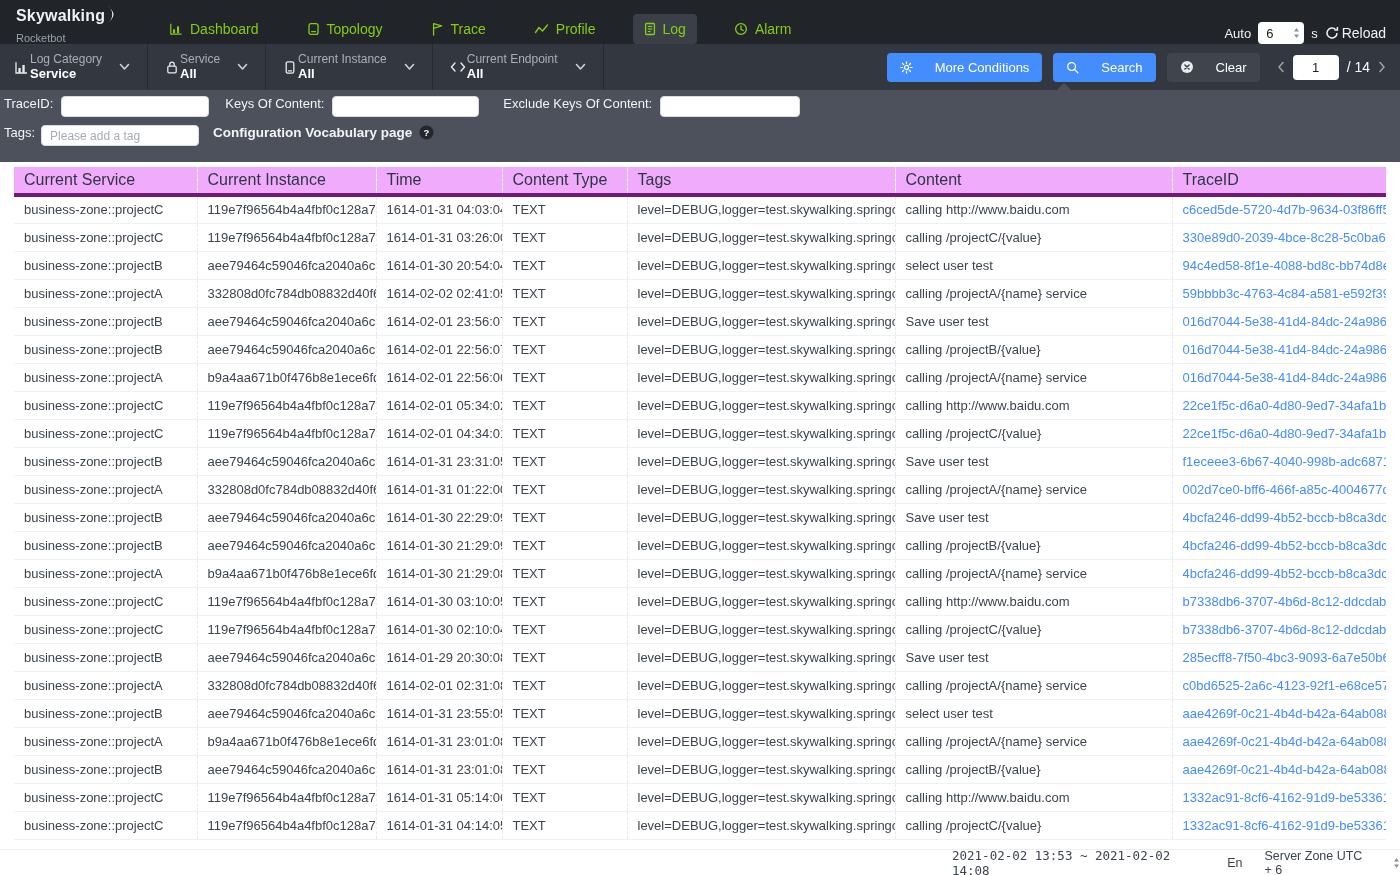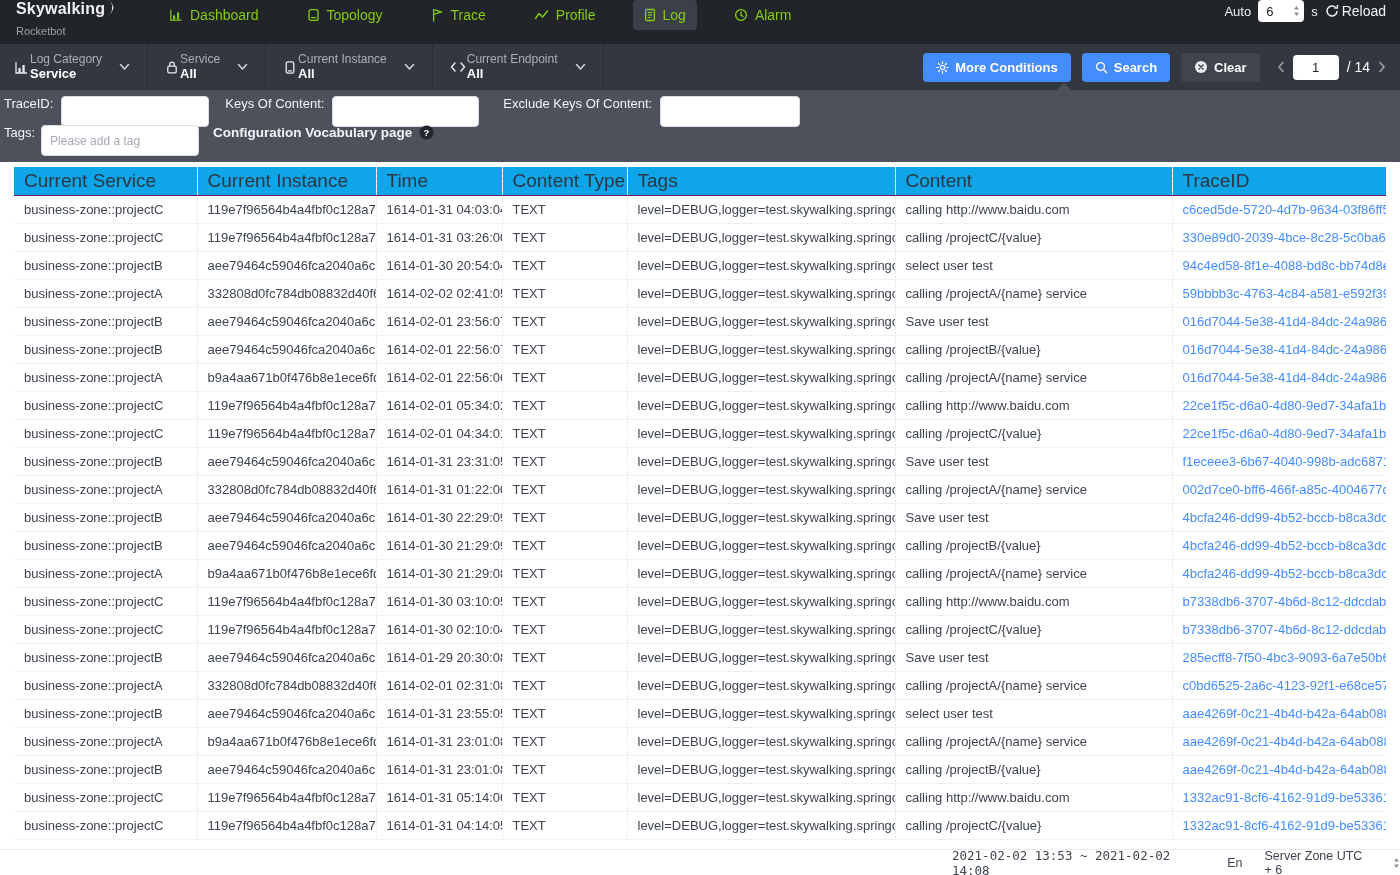--- a/index.html
+++ b/index.html
@@ -1,21 +1,21 @@
 <!DOCTYPE html>
 <html><head>
 <meta charset="utf-8">
 <style>
   * { box-sizing: border-box; }
   html,body { margin:0; padding:0; width:1400px; height:875px; overflow:hidden;
     font-family:"Liberation Sans","DejaVu Sans",sans-serif; background:#fff; }
   .app { width:1400px; height:875px; display:flex; flex-direction:column; }
 
   
-  .topnav { height:44px; background:#212429; display:flex; align-items:flex-start; color:#f0f1f3; flex:0 0 auto; }
+  .topnav { height:44px; background:#212429; display:flex; align-items:flex-end; color:#f0f1f3; flex:0 0 auto; }
   .logo { margin-left:16px; width:118px; cursor:pointer; }
   .logo-line1 { display:flex; align-items:center; font-size:16px; font-weight:bold; letter-spacing:.2px; }
   .logo-line1 svg { margin-left:1px; margin-top:-4px; }
   .logo-sub { font-size:11px; color:#9aa0a8; margin-top:7px; }
   .nav-items { display:flex; align-items:center; gap:26px; margin-left:24px; }
   .nav-item { display:flex; align-items:center; gap:7px; font-size:14px; padding:7px 11px; border-radius:4px; cursor:pointer; color:#84cc16; }
   .nav-item.active { background:#3b4048; }
   .icn { display:inline-flex; align-items:center; }
   .nav-right { margin-left:auto; margin-right:14px; display:flex; align-items:center; gap:7px; font-size:13px; }
   .auto-input { width:46px; height:22px; background:#fff; border-radius:4px; display:flex; align-items:center;
@@ -25,48 +25,48 @@
   
   .toolbar { height:46px; background:#333840; display:flex; align-items:stretch; color:#fff; flex:0 0 auto; }
   .selector { display:flex; align-items:center; gap:1px; padding:0 17px; border-right:1px solid #272b31; cursor:pointer; }
   .selector:first-child { padding-left:14px; }
   .sel-text { display:flex; flex-direction:column; line-height:1.2; }
   .sel-label { font-size:12px; color:#a9afb9; }
   .sel-value { font-size:13px; font-weight:bold; color:#fff; }
   .sel-chevron { margin-left:16px; color:#ccd1d8; }
   .sel-icon { color:#e8eaed; }
   .toolbar-right { margin-left:auto; display:flex; align-items:center; gap:11px; padding-right:14px; }
-  .btn { display:inline-flex; align-items:center; gap:6px; height:29px; padding:0 13px; border:none; border-radius:4px;
-    font-size:13px; color:#fff; cursor:pointer; font-family:inherit;font-weight:bold; }
+  .btn { display:inline-flex; align-items:center; gap:22px; height:29px; padding:0 13px; border:none; border-radius:4px;
+    font-size:13px; color:#fff; cursor:pointer; font-family:inherit; }
   .btn.blue { background:#448dfe; }
   .btn.dark { background:#3f444d; }
   .pagination { display:flex; align-items:center; gap:8px; margin-left:6px; }
   .pg-chevron { color:#9aa0a8; cursor:pointer; display:inline-flex; }
   .pg-input { width:46px; height:25px; background:#fff; border-radius:4px; color:#222; font-size:13px;
     display:flex; align-items:center; justify-content:center; cursor:text; }
   .pg-total { font-size:14px; color:#fff; }
 
   
   .filter-panel { position:relative; background:#4c515b; padding:6px 0 8px; flex:0 0 auto; }
   .panel-arrow { position:absolute; top:-7px; left:1056px; width:0; height:0;
     border-left:8px solid transparent; border-right:8px solid transparent; border-bottom:8px solid #4c515b; }
   .filter-row { display:flex; align-items:flex-start; height:29px; padding-left:4px; font-size:13px; color:#f2f3f6; }
-  .f-input { height:31px; background:#fff; border:1px solid #d9dde3; border-radius:4px; margin:0 8px;
+  .f-input { height:21px; background:#fff; border:1px solid #d9dde3; border-radius:4px; margin:0 8px;
     padding:0 8px; font-size:12px; font-family:inherit; color:#333; outline:none; }
   .f-input::placeholder { color:#a6abb3; }
   .w1 { width:148px; } .w2 { width:147px; } .w3 { width:140px; } .w4 { width:158px; margin-left:6px; }
   .lbl2 { margin-left:8px; } .lbl3 { margin-left:16px; }
   .vocab { font-weight:bold; font-size:13.5px; margin-left:6px; cursor:pointer; }
   .q-wrap { margin-left:7px; display:inline-flex; cursor:pointer; }
 
   
   .table-area { flex:1 1 auto; padding:5px 14px 0; overflow:hidden; }
   table { width:1372px; border-collapse:collapse; table-layout:fixed; }
-  thead th { background:#0ea5e9; height:28px; padding:0 10px; text-align:left; font-weight:normal;
-    font-size:19px; color:#2e3642; border-bottom:1px solid #701a75; border-right:1px dashed #e4e7ec;
+  thead th { background:#f0abfc; height:28px; padding:0 10px; text-align:left; font-weight:normal;
+    font-size:16px; color:#2e3642; border-bottom:4px solid #701a75; border-right:1px dashed #e4e7ec;
     white-space:nowrap; overflow:hidden; }
   thead th:last-child { border-right:none; }
   tbody td { height:28px; padding:0 10px; font-size:13px; color:#3d444f; border-bottom:1px solid #eef0f4;
     border-right:1px dashed #e8eaef; white-space:nowrap; overflow:hidden; text-overflow:clip; }
   tbody td:last-child { border-right:none; }
   tbody td.link { color:#448dfe; cursor:pointer; }
 
   
   .footer { height:26px; flex:0 0 auto; border-top:1px solid #ececec; display:flex; align-items:center;
     font-size:12.5px; color:#3d444f; }

